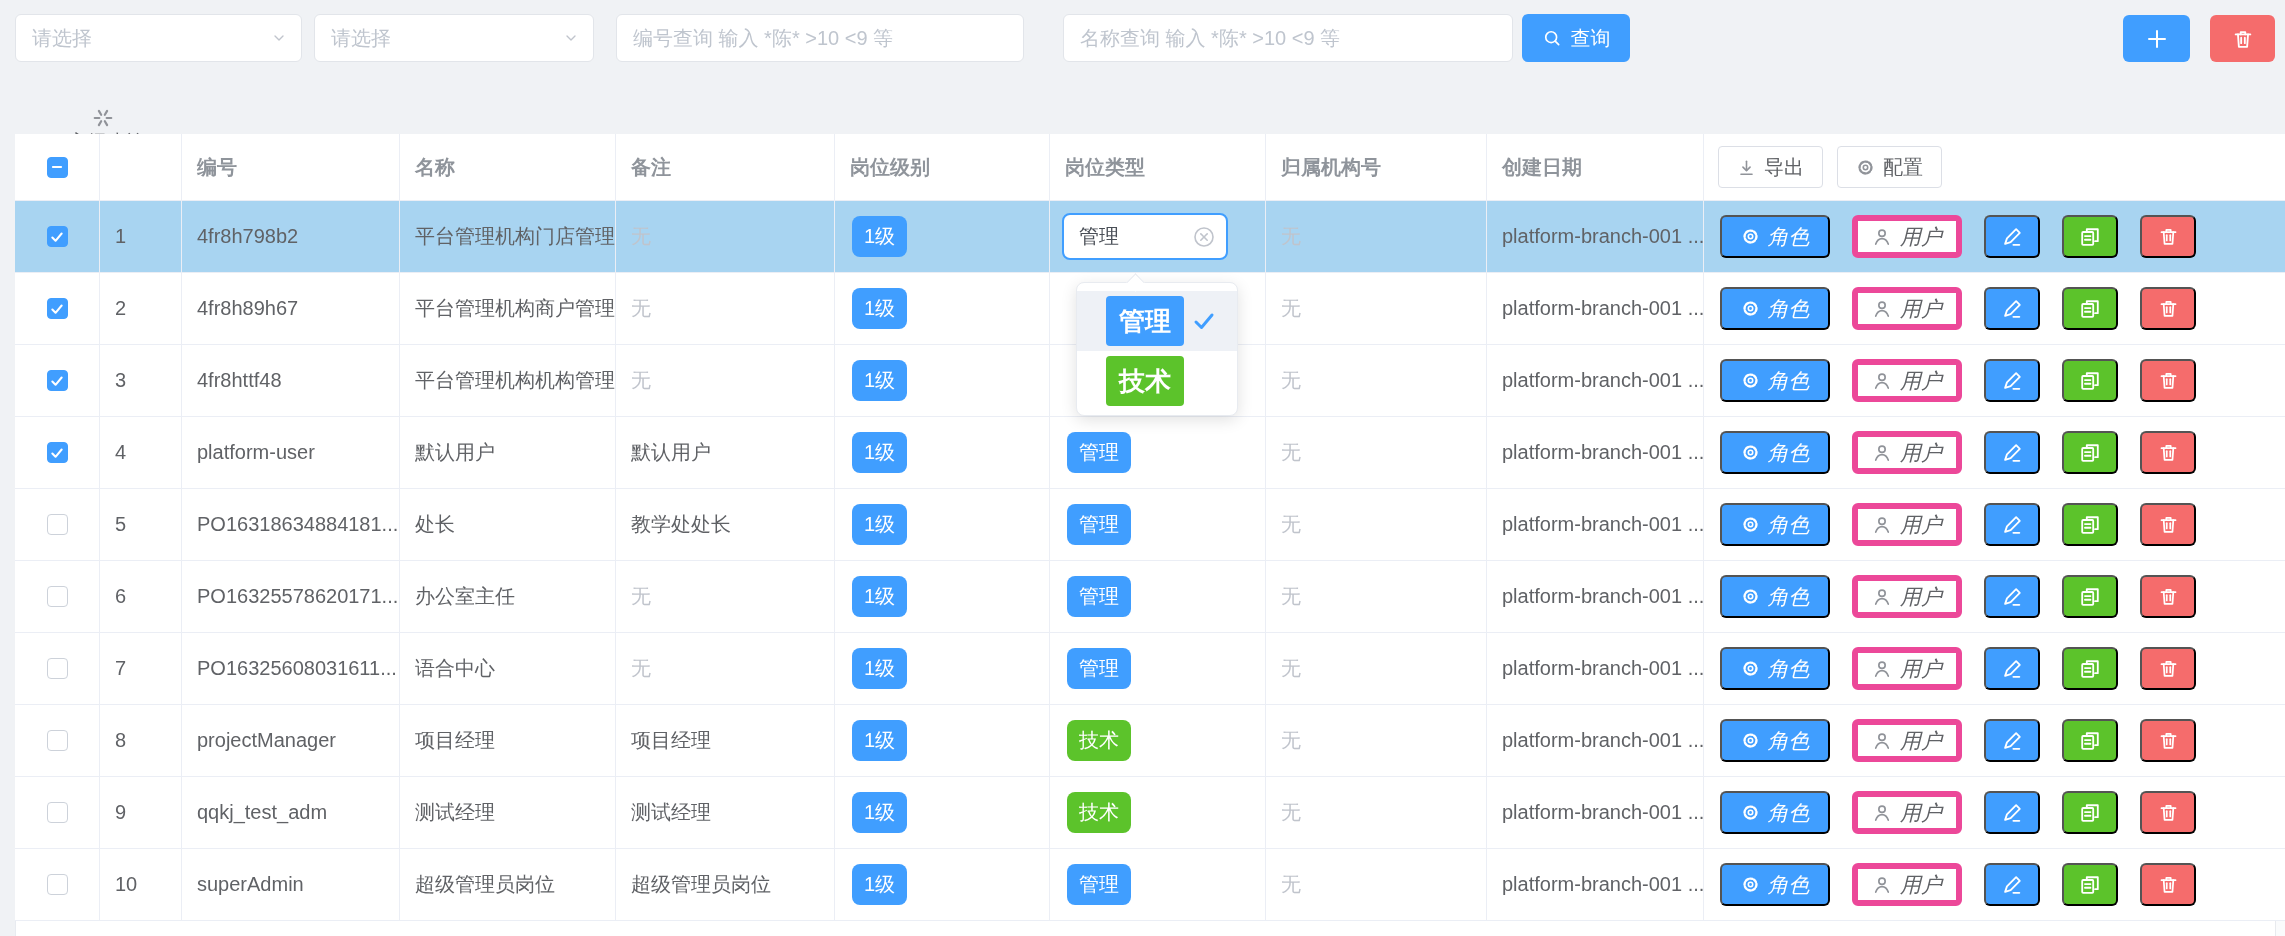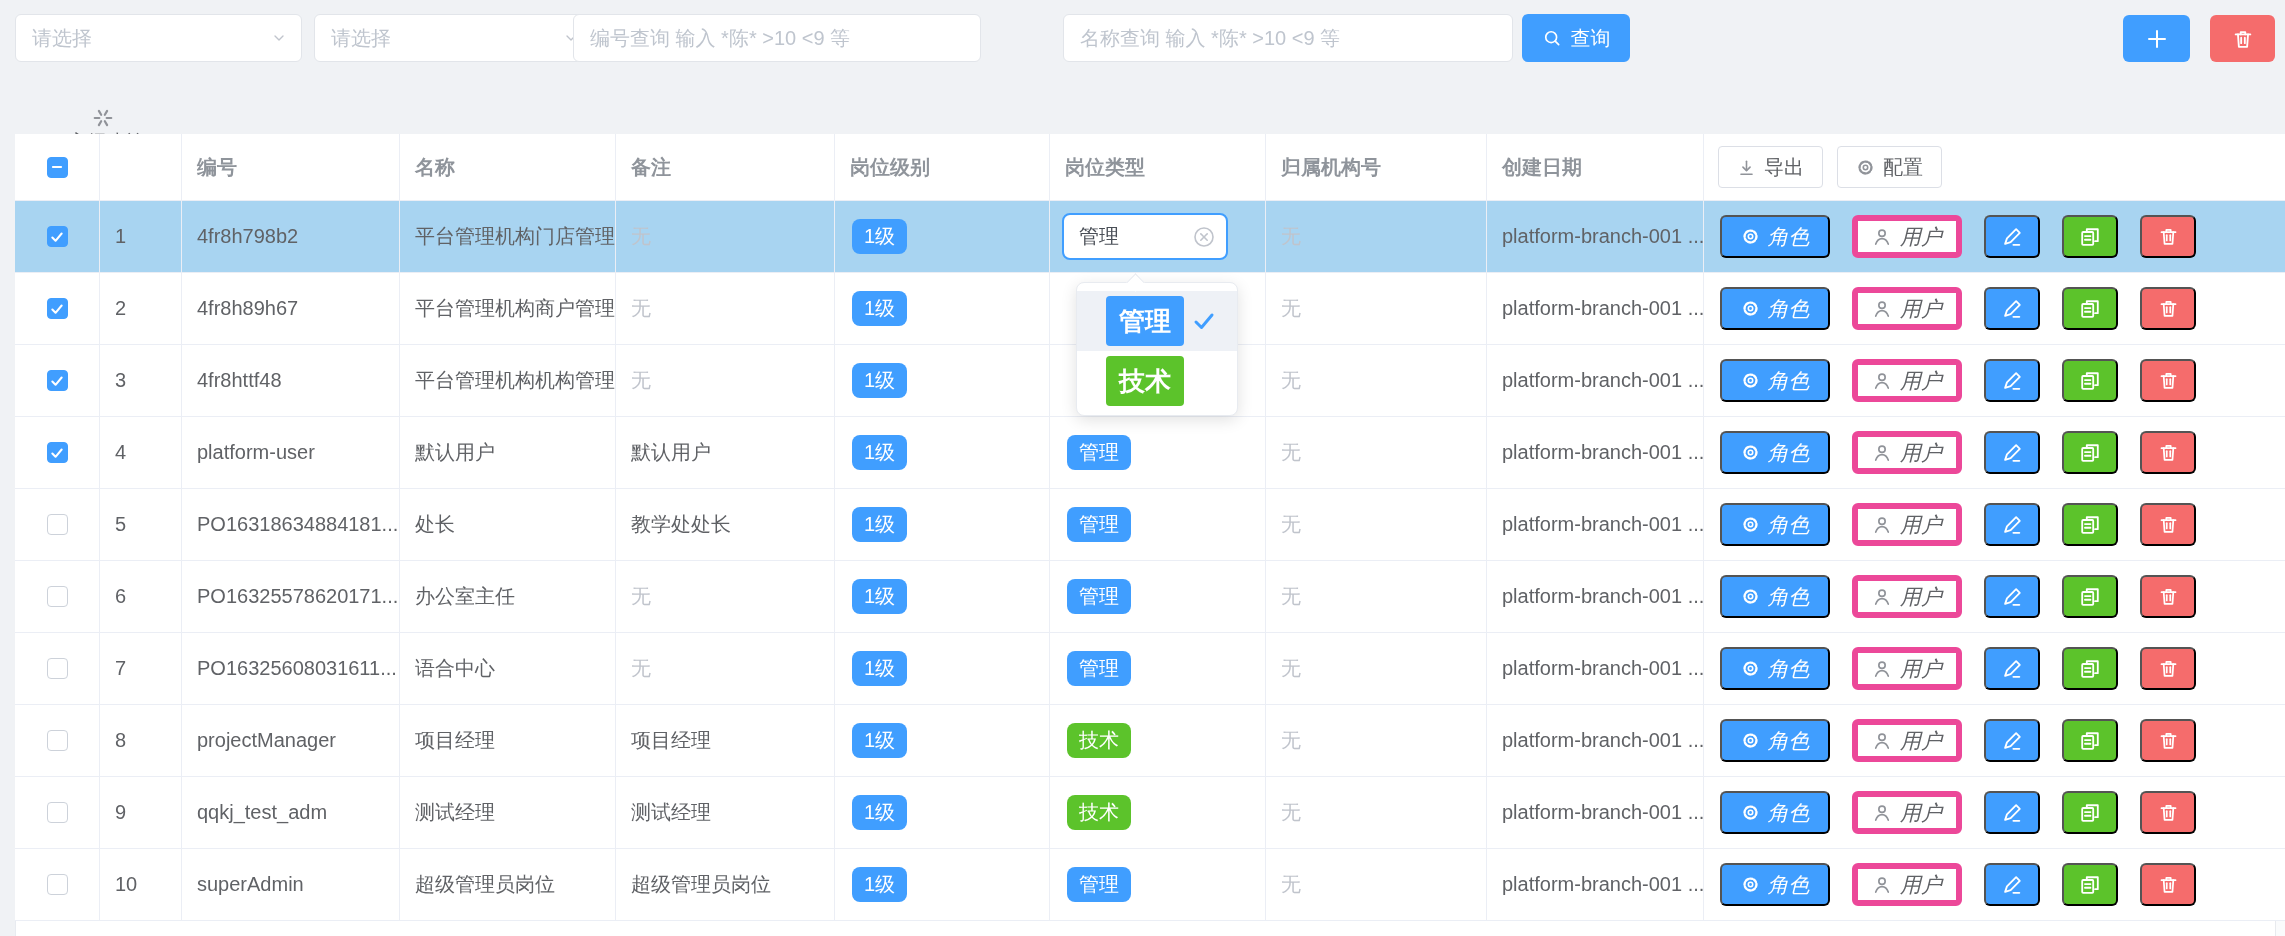--- a/index.html
+++ b/index.html
@@ -12,21 +12,21 @@
 
   
   .t1 { position:absolute; top:14px; height:48px;justify-content:center; }
   .selbox { background:#fff; border:1px solid #e2e5ea; border-radius:6px; display:flex; align-items:center; }
   .selbox input, .inpbox input { border:none; outline:none; background:transparent; font-size:20px; color:#606266;
       width:100%; height:100%; padding:0 16px; font-family:inherit; }
   .selbox input::placeholder, .inpbox input::placeholder { color:#bfc5ce; }
   .selbox .chev { position:absolute; right:14px; color:#c0c4cc; }
   .inpbox { background:#fff; border:1px solid #e2e5ea; border-radius:6px; }
   #sel1 { left:15px; width:287px; } #sel2 { left:314px; width:280px; }
-  #inp1 { left:573px; width:408px; } #inp2 { left:1063px; width:450px; }
+  #inp1 { left:616px; width:408px; } #inp2 { left:1063px; width:450px; }
   .btn { display:flex; align-items:center; justify-content:center; border-radius:6px; cursor:pointer; border:none; }
   #search-btn { left:1522px; width:108px; background:var(--blue); color:#fff; gap:9px; font-size:20px; }
   #add-btn { left:2123px; top:15px; width:67px; height:47px; position:absolute; background:var(--blue); color:#fff; }
   #deltop-btn { left:2210px; top:15px; width:65px; height:47px; position:absolute; background:var(--red); color:#fff; }
 
   
   .t2 { position:absolute; left:33px; top:107px; height:46px; display:flex; align-items:center; color:#606266;flex-direction:column; }
   .t2 .lbl { white-space:nowrap; }
   #adv-icon { color:#909399; margin-right:9px; }
   #adv-badge { width:27px; height:27px; border-radius:50%; background:var(--red); color:#fff; font-size:15px; font-weight:bold;
@@ -61,21 +61,21 @@
   .row.selected { background:var(--rowsel); }
   .cell { display:flex; align-items:center; padding-left:15px; height:100%; border-right:1px solid #ebeef5;
       overflow:hidden; white-space:nowrap; }
   .cell:last-child { border-right:none; }
   .muted { color:#c0c4cc; }
 
   .cb { width:21px; height:21px; border:1px solid #cdd2da; border-radius:4px; background:#fff; display:flex;
       align-items:center; justify-content:center; cursor:pointer; color:#fff; }
   .cb.on { background:var(--blue); border-color:var(--blue); }
 
-  .badge { display:inline-flex; align-items:center; justify-content:center; height:35px; padding:0 12px;
+  .badge { display:inline-flex; align-items:center; justify-content:center; height:41px; padding:0 12px;
       border-radius:8px; color:#fff; font-size:20px; margin-left:17px; }
   .badge.blue { background:var(--blue); } .badge.green { background:var(--green); }
 
   .act-btn { height:43px; border-radius:6px; display:inline-flex; align-items:center; justify-content:center;
       gap:8px; font-size:21px; cursor:pointer;font-style:italic; }
   .act-role { width:110px; background:var(--blue); color:#fff; }
   .act-user { width:110px; background:#fff; border:6px solid #ec4899; color:#606266; }
   .act-user .ic { color:#909399; }
   .act-sq { width:56px; color:#fff; }
   .act-edit { background:var(--blue); } .act-copy { background:var(--green); } .act-del { background:var(--red); }

